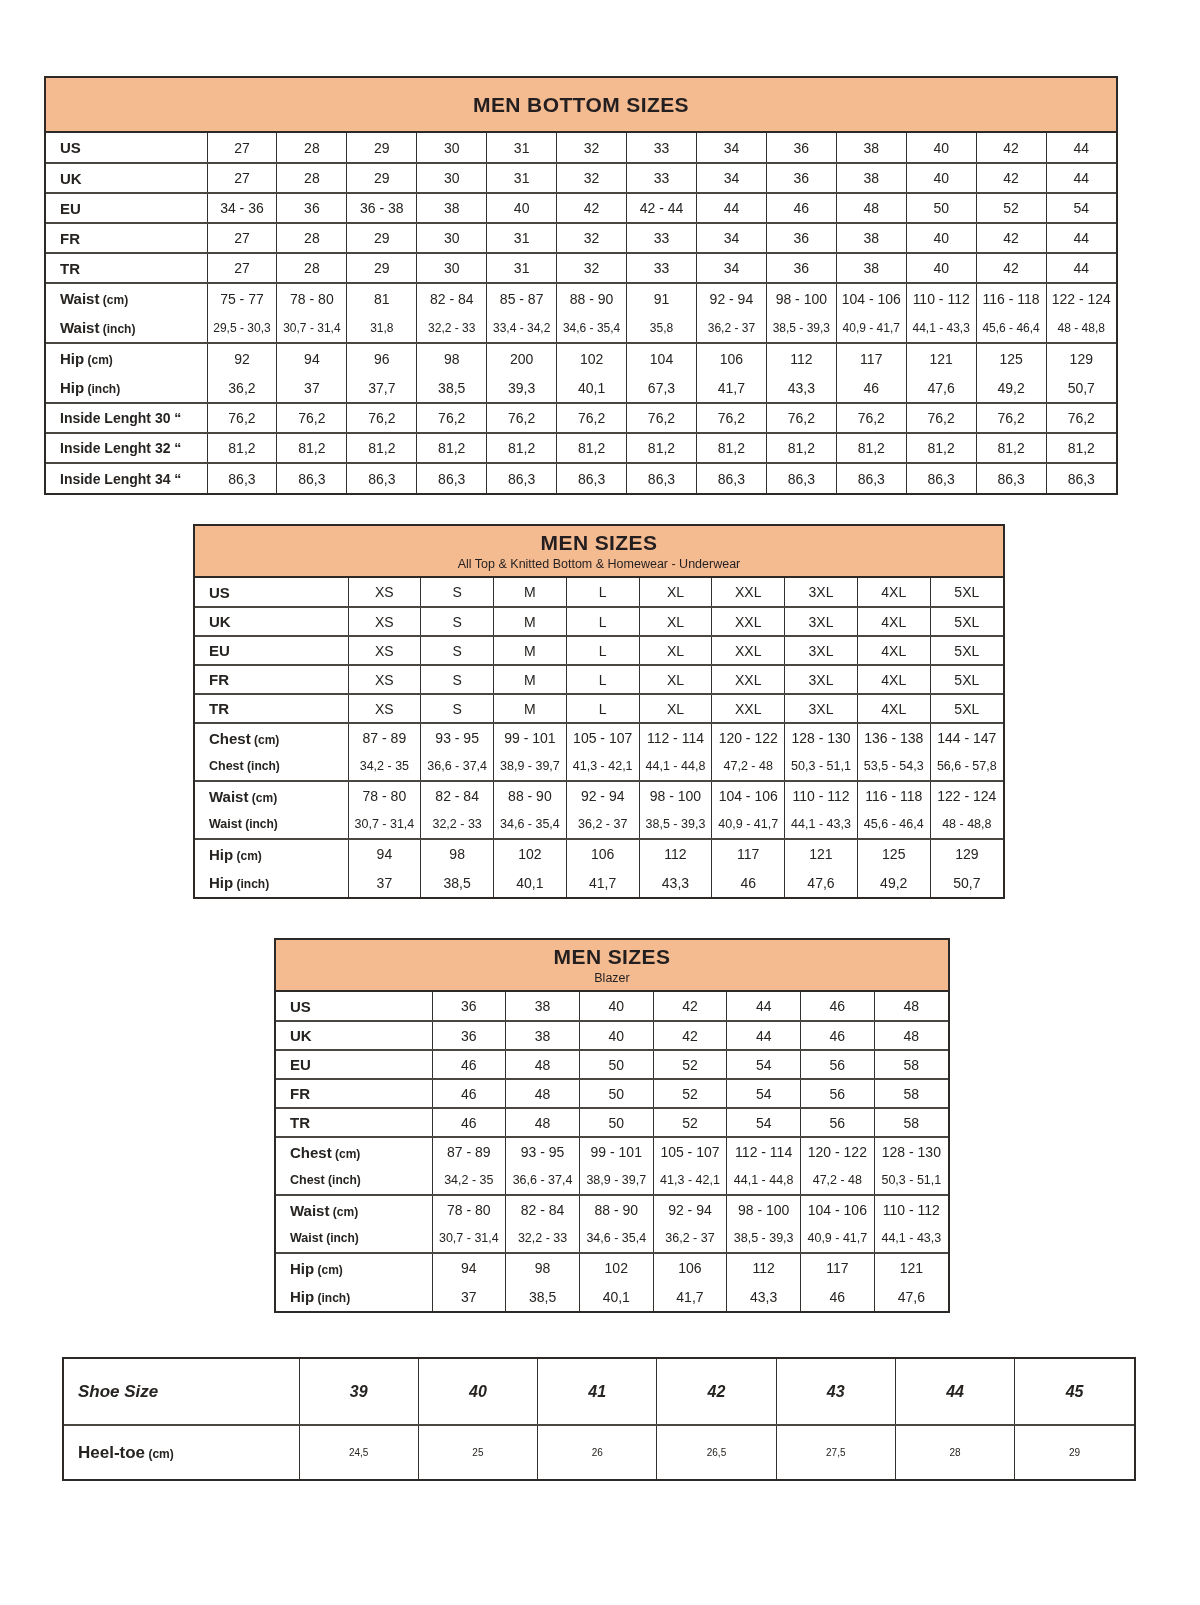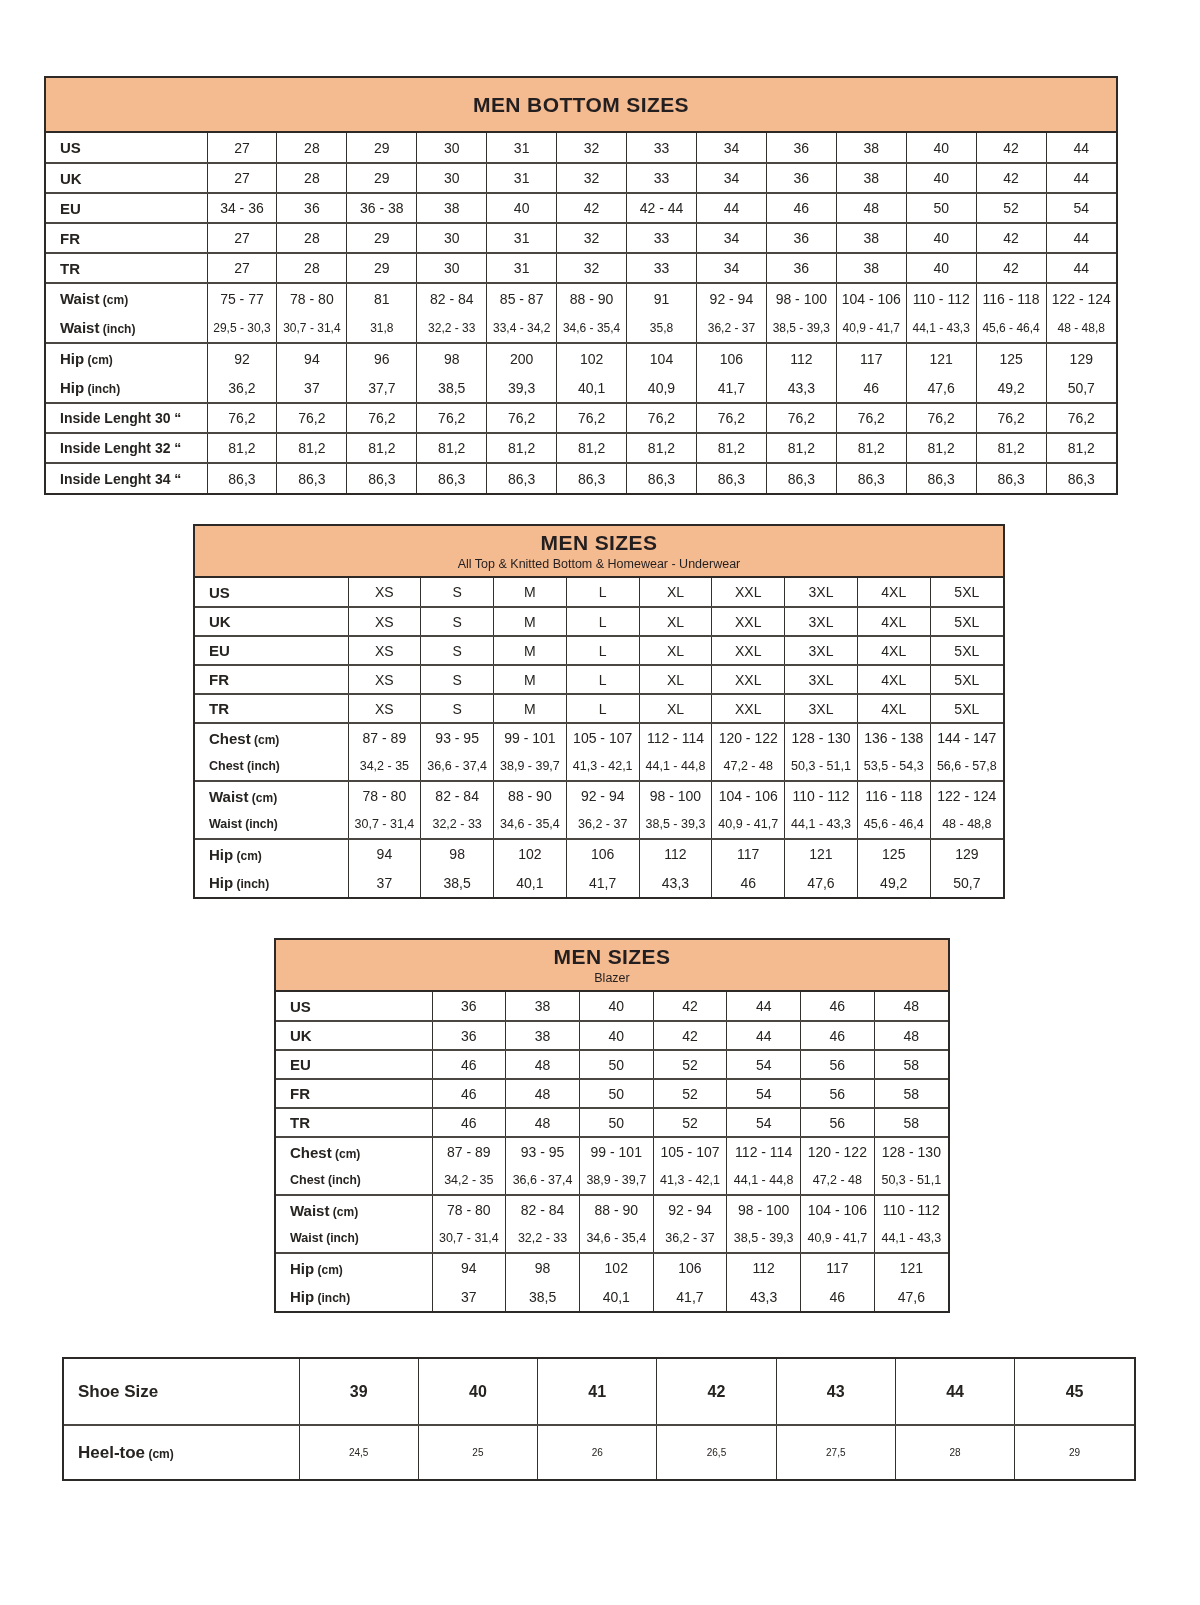--- a/index.html
+++ b/index.html
@@ -50,21 +50,21 @@
     padding:1px 1px;
     overflow:hidden;white-space:nowrap;
   }
   td.lab{
     border-left:none;text-align:left;padding-left:14px;
     font-weight:700;font-size:15px;
   }
   td.lab .unit{font-size:12px;font-weight:700;}
   tr.small td{font-size:12px;}
   tr.small td.lab{font-size:15px;}
-  tr.boldvals td{font-weight:700;font-size:16px;}
+  tr.boldvals td{font-weight:700;font-size:16px;font-style:italic;}
   tr.boldvals td.lab{font-size:17px;}
 
   
   .t0{left:44px;top:76px;width:1074px;}
   .t0 .band{height:55px;}
   .t0 tr{height:30px;}
   .t0 td.lab{width:161px;}
   .t0 tr.ins td.lab{font-size:14px;}
 
   
@@ -229,21 +229,21 @@
           <td>129</td>
         </tr>
         <tr class="sub">
           <td class="lab"><span>Hip</span><span class="unit"> (inch)</span></td>
           <td>36,2</td>
           <td>37</td>
           <td>37,7</td>
           <td>38,5</td>
           <td>39,3</td>
           <td>40,1</td>
-          <td>40,9</td>
+          <td>67,3</td>
           <td>41,7</td>
           <td>43,3</td>
           <td>46</td>
           <td>47,6</td>
           <td>49,2</td>
           <td>50,7</td>
         </tr>
         <tr class="ins">
           <td class="lab"><span>Inside Lenght 30 “</span></td>
           <td>76,2</td>

